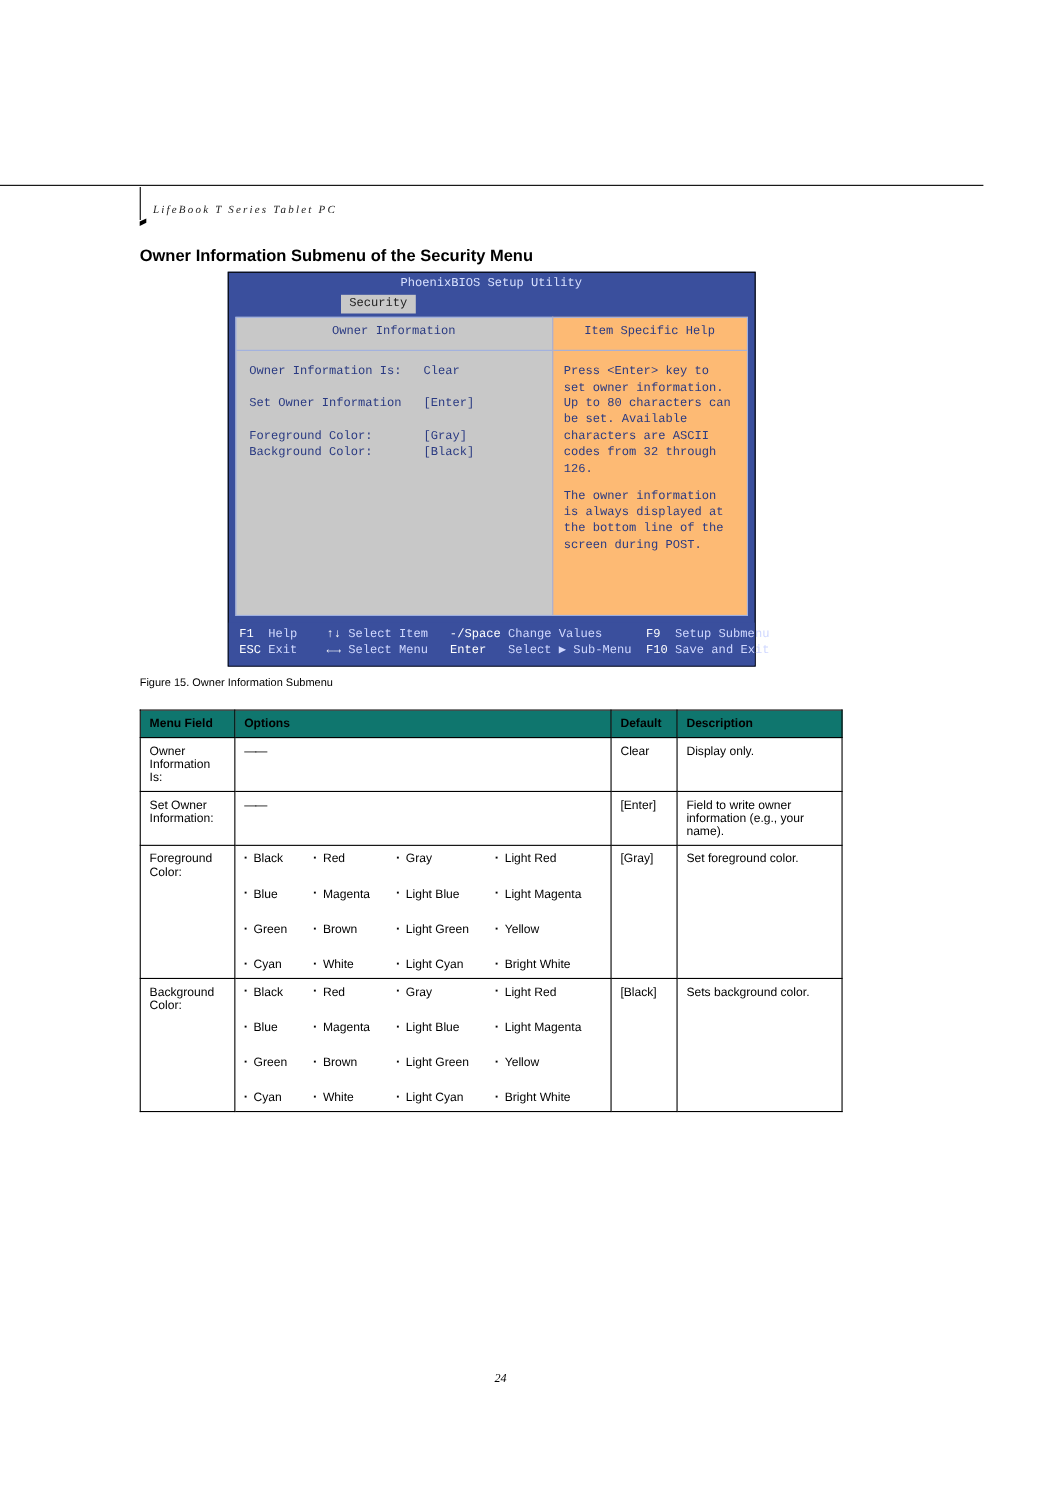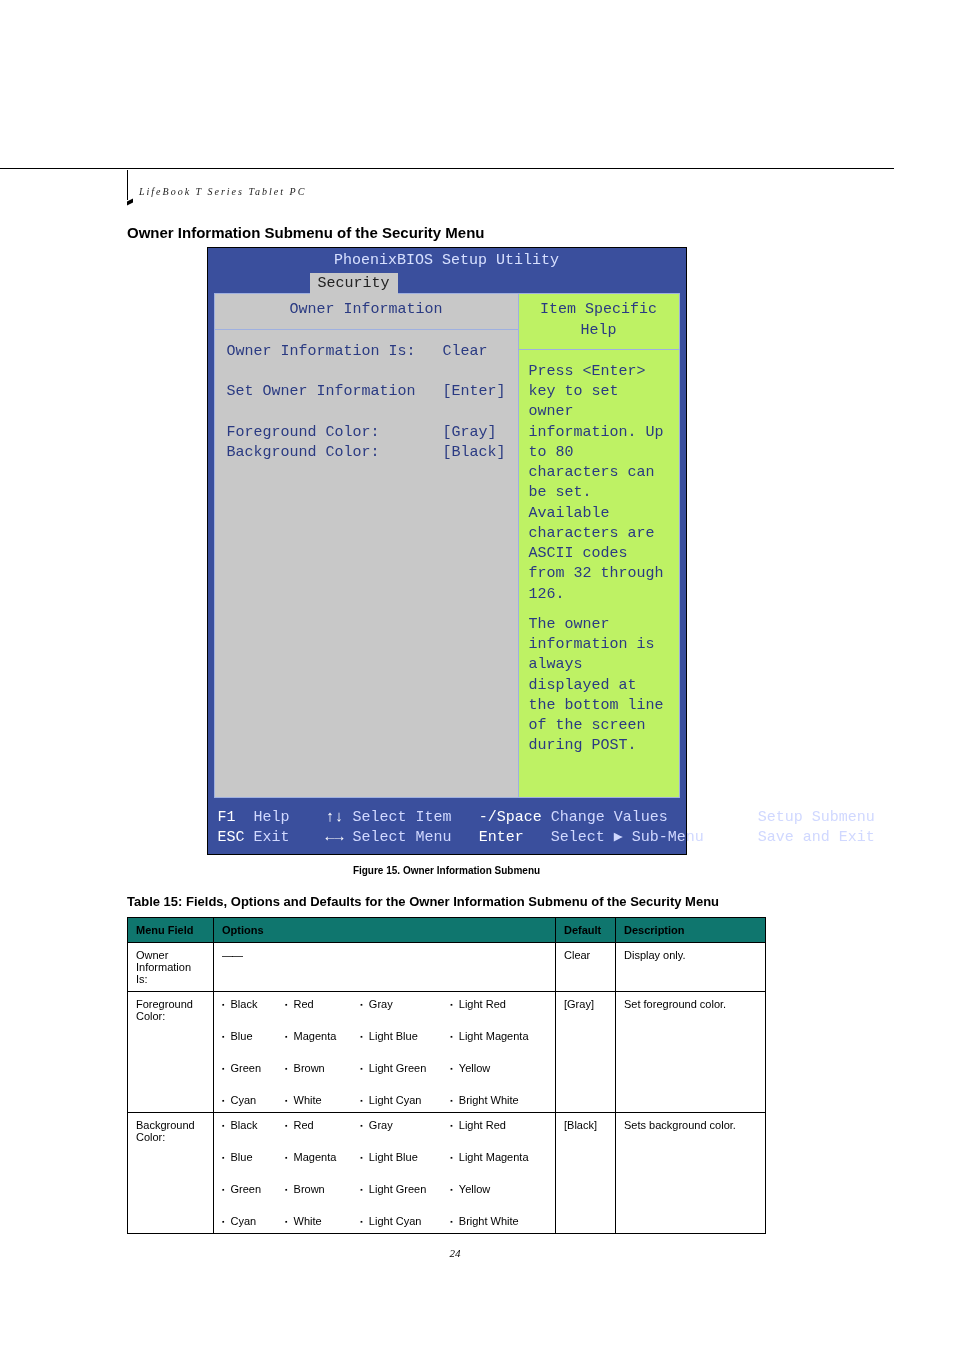--- a/index.html
+++ b/index.html
@@ -75,21 +75,21 @@
     font-family: "Minion Pro", Georgia, serif;
     font-size: 13px;
     line-height: 1.35;
     margin: 0 0 14px 0;
   }
   
   .bios-wrap {
     width: 480px;
     margin: 0 auto 10px auto;
     font-family: "Courier New", monospace;
-    font-size: 15px;
+    font-size: 11px;
     line-height: 1.35;
     border: 1px solid #000;
     background: #3a4f9d;
     color: #d0d8ff;
     box-sizing: border-box;
   }
   .bios-title {
     padding: 3px 0 0 0;
     text-align: center;
     color: #d7e0ff;
@@ -117,21 +117,21 @@
     border: 1px solid #9fb0e0;
     border-right: 1px solid #9fb0e0;
     background: #c8c8c8;
     color: #222;
     padding: 0;
   }
   .bios-right {
     width: 176px;
     border: 1px solid #9fb0e0;
     border-left: 1px solid #9fb0e0;
-    background: #bef264;
+    background: #fdba74;
     color: #222;
     padding: 0;
     margin-left: -1px;
   }
   .bios-pane-title {
     text-align: center;
     padding: 6px 0 8px 0;
     border-bottom: 1px solid #9fb0e0;
     color: #2a3a82;
   }
@@ -145,23 +145,23 @@
   .bios-right .bios-body { padding: 12px 10px 40px 10px; color:#2a3a82; }
   .bios-help-text { white-space: normal; }
   .bios-footer {
     background: #3a4f9d;
     color: #d0d8ff;
     padding: 4px 10px 6px 10px;
     white-space: pre;
   }
   .bf-key { color: #ffffff; }
   .figcap {
-    text-align: center;
+    text-align: left;
     font-family: "Segoe UI", Arial, sans-serif;
-    font-weight: 700;
+    font-weight: 400;
     font-size: 10px;
     margin: 6px 0 18px 0;
   }
   .tblcap {
     font-family: "Segoe UI", Arial, sans-serif;
     font-weight: 700;
     font-size: 13px;
     margin: 0 0 8px 0;
   }
   table.info {
@@ -252,21 +252,20 @@
             <div class="bios-help-text">The owner information is always displayed at the bottom line of the screen during POST.</div>
           </div>
         </div>
       </div>
       <div class="bios-footer"><span class="bf-key">F1</span>  <span>Help</span>    <span class="bf-key">↑↓</span> <span>Select Item</span>   <span class="bf-key">-/Space</span> <span>Change Values</span>      <span class="bf-key">F9</span>  <span>Setup Submenu</span>
 <span class="bf-key">ESC</span> <span>Exit</span>    <span class="bf-key">←→</span> <span>Select Menu</span>   <span class="bf-key">Enter</span>   <span>Select ▶ Sub-Menu</span>  <span class="bf-key">F10</span> <span>Save and Exit</span></div>
     </div>
 
     <div class="figcap">Figure 15.   Owner Information Submenu</div>
 
-    <div class="tblcap">Table 15: Fields, Options and Defaults for the Owner Information Submenu of the Security Menu</div>
 
     <table class="info">
       <colgroup>
         <col class="c1">
           <col class="c2">
           <col class="c3">
           <col class="c4">
       </colgroup>
       <thead>
         <tr>
@@ -277,20 +276,26 @@
         </tr>
       </thead>
       <tbody>
         <tr>
           <td>Owner Information Is:</td>
           <td><span class="em-dash">——</span></td>
           <td>Clear</td>
           <td>Display only.</td>
         </tr>
         <tr>
+          <td>Set Owner Information:</td>
+          <td><span class="em-dash">——</span></td>
+          <td>[Enter]</td>
+          <td>Field to write owner information (e.g., your name).</td>
+        </tr>
+        <tr>
           <td>Foreground Color:</td>
           <td>
             <div class="opts-grid">
               <div class="opts-col">
                 <span class="opt-item">Black</span>
                 <span class="opt-item">Blue</span>
                 <span class="opt-item">Green</span>
                 <span class="opt-item">Cyan</span>
               </div>
               <div class="opts-col">

